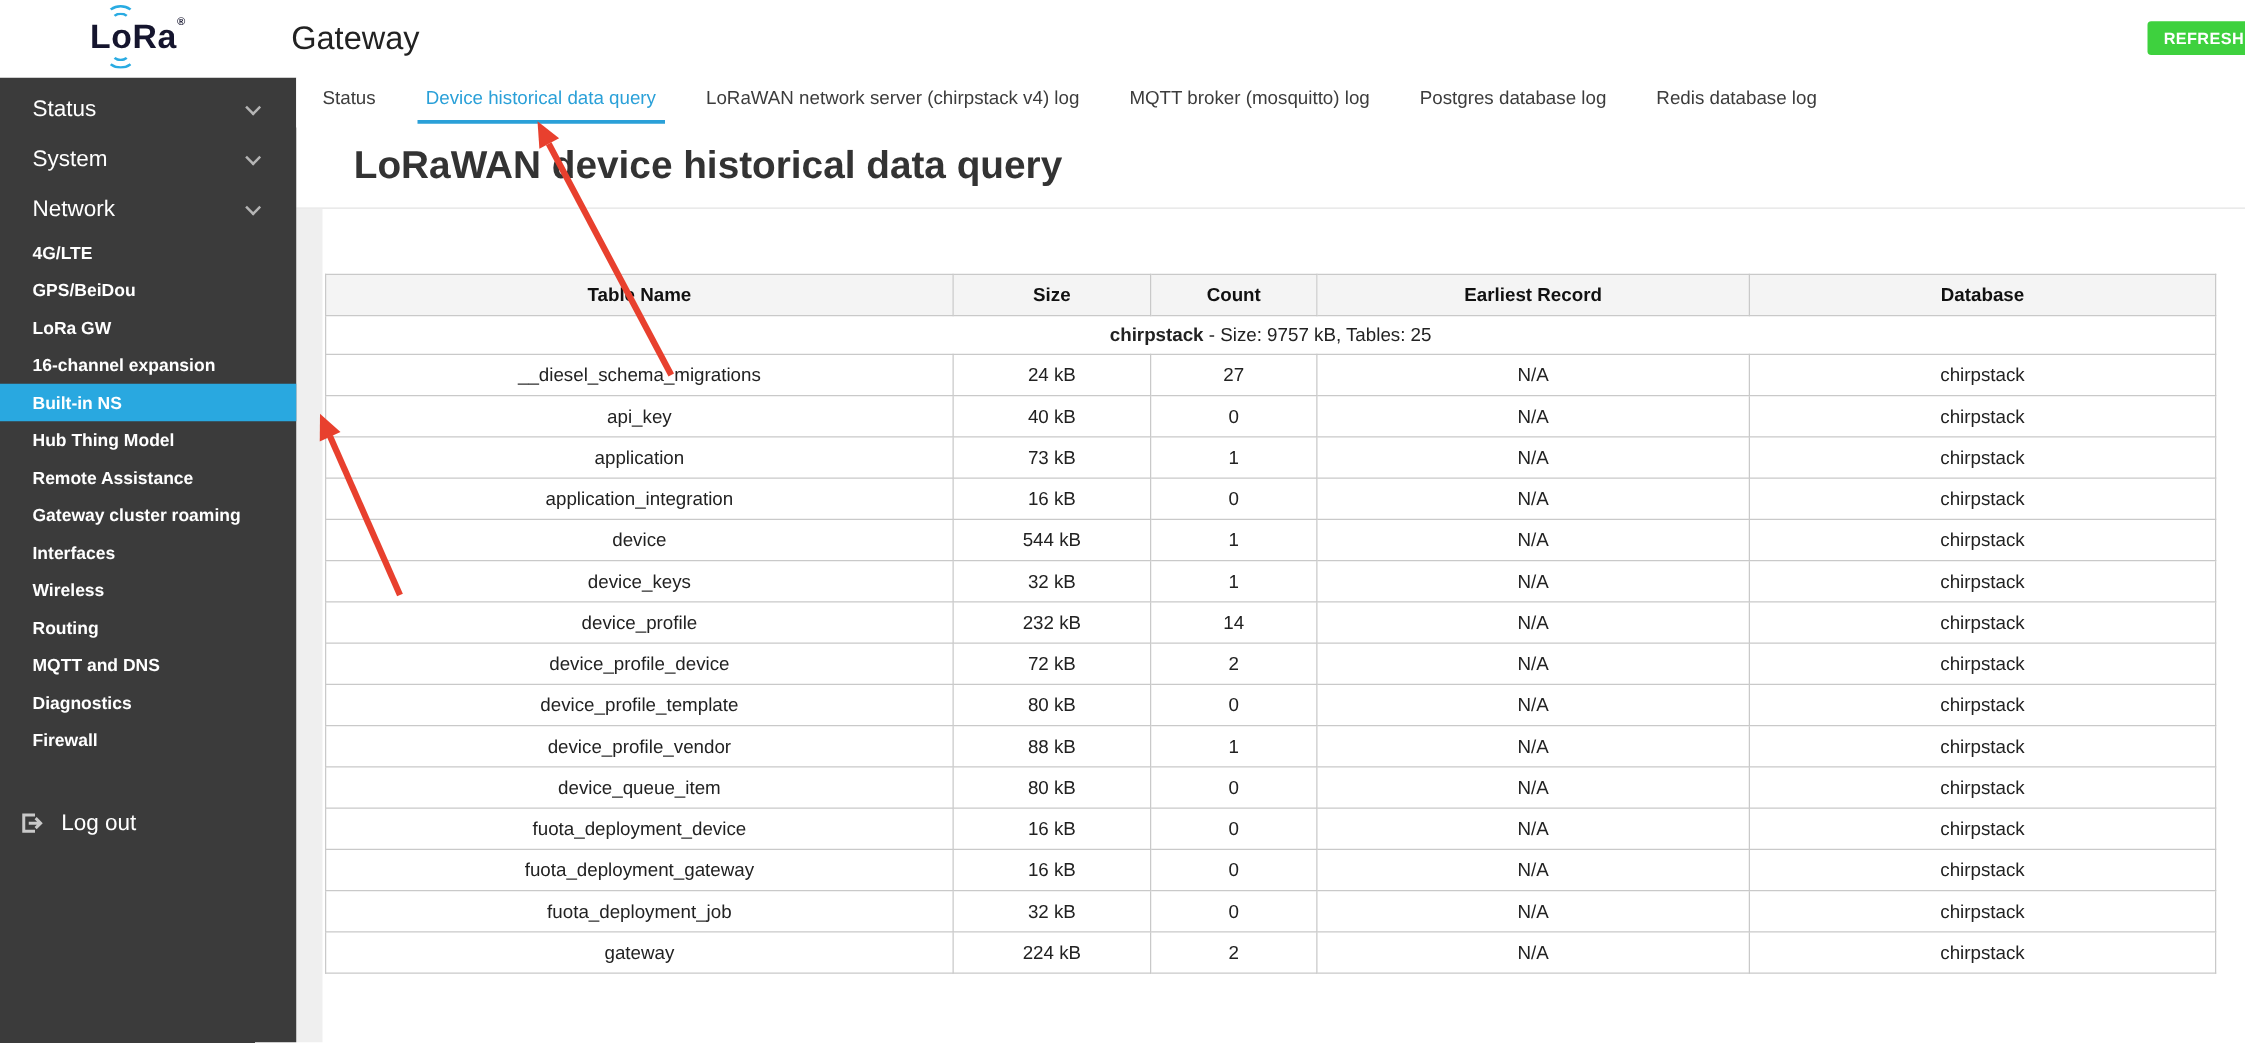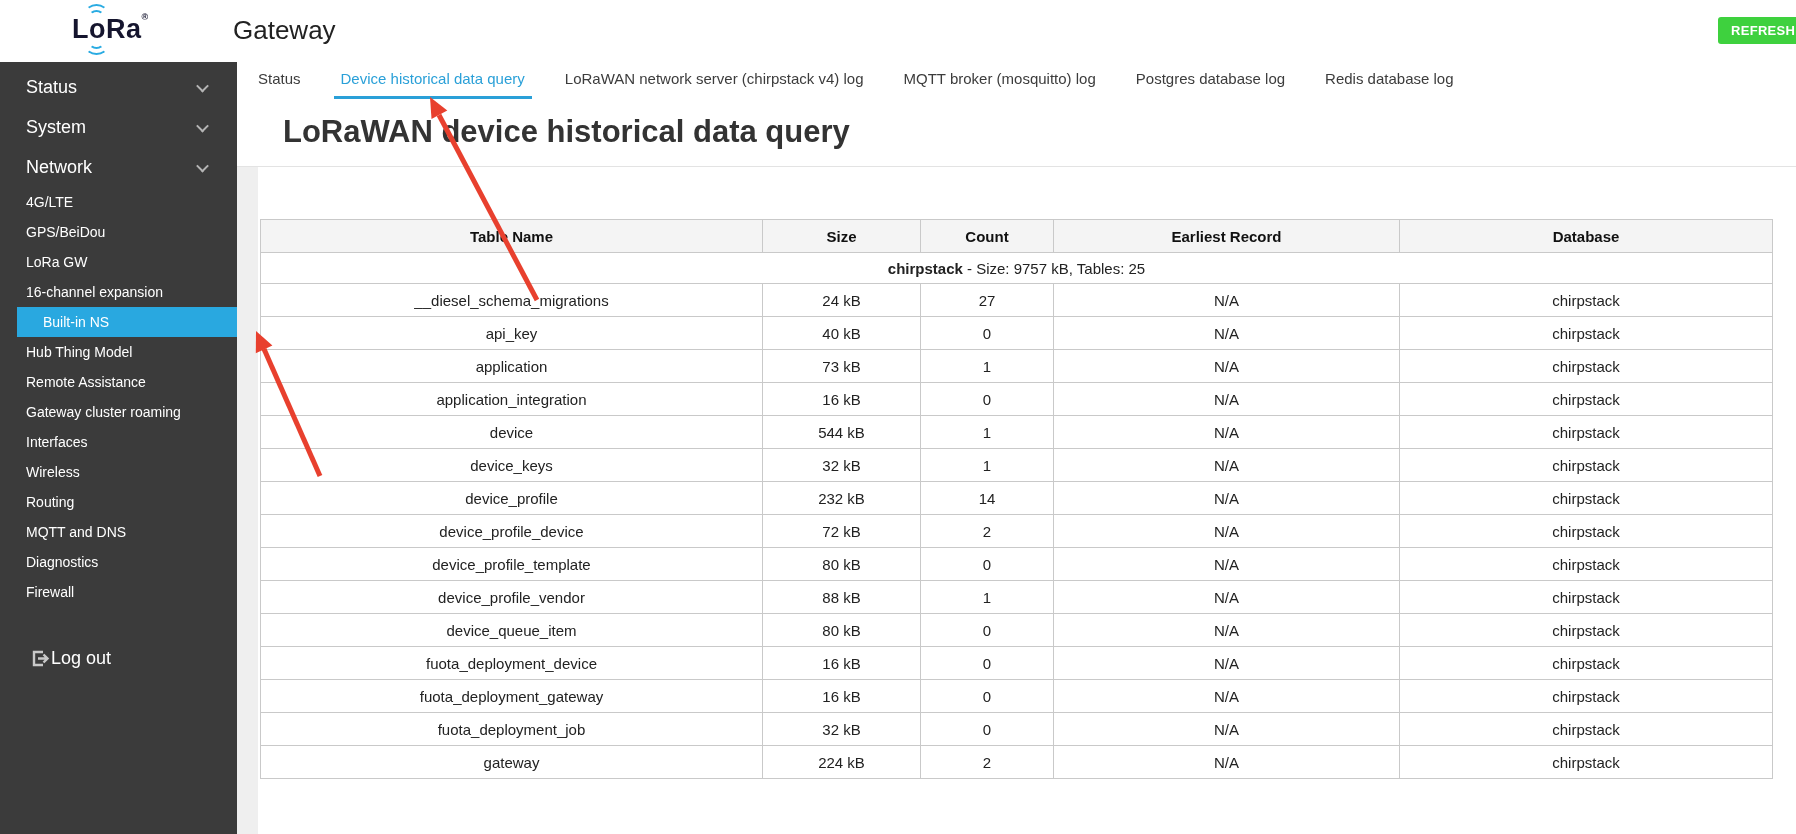--- a/index.html
+++ b/index.html
@@ -20,24 +20,24 @@
                  background:#3ed13e; color:#fff; font-weight:bold; font-size:13px; border-radius:3px;
                  letter-spacing:.3px; white-space:nowrap; font-family:inherit; }
 
   
   .sidebar { position:absolute; left:0; top:62px; width:237px; height:772px; background:#3b3b3b; padding-top:5px; z-index:2; }
   .side-section { height:40px; display:flex; align-items:center; justify-content:space-between;
                   padding:0 30px 0 26px; color:#fff; font-size:18px; cursor:pointer; }
   .chev { width:9px; height:9px; border-right:2px solid #b5b5b5; border-bottom:2px solid #b5b5b5;
           transform:rotate(45deg) translate(-1px,-1px); }
   .side-sub { height:30px; line-height:30px; padding-left:26px; color:#fff; font-size:14px;
-              font-weight:400; cursor:pointer; white-space:nowrap; }
-  .side-sub.active { background:#29a8e0;margin-left:17px; }
-  .logout { margin-top:36px; height:30px; display:flex; align-items:center; 
-            padding-left:30px; color:#fff; font-size:18px; cursor:pointer; }
+              font-weight:700; cursor:pointer; white-space:nowrap; }
+  .side-sub.active { background:#29a8e0; }
+  .logout { margin-top:36px; height:30px; display:flex; align-items:center; gap:13px;
+            padding-left:15px; color:#fff; font-size:18px; cursor:pointer; }
 
   
   .tabbar { position:absolute; left:237px; top:62px; right:0; height:40px; background:#fff;
             display:flex; gap:26px; padding-left:14px; align-items:flex-start; z-index:2; }
   .tab { font-size:15px; color:#3c3c3c; line-height:34px; padding:0 7px; border-bottom:3px solid transparent;
          white-space:nowrap; cursor:pointer; }
   .tab.active { color:#2aa0d8; border-bottom-color:#2aa0d8; }
 
   
   .hairline { position:absolute; left:237px; top:166px; right:0; height:1px; background:#e3e3e3; }

